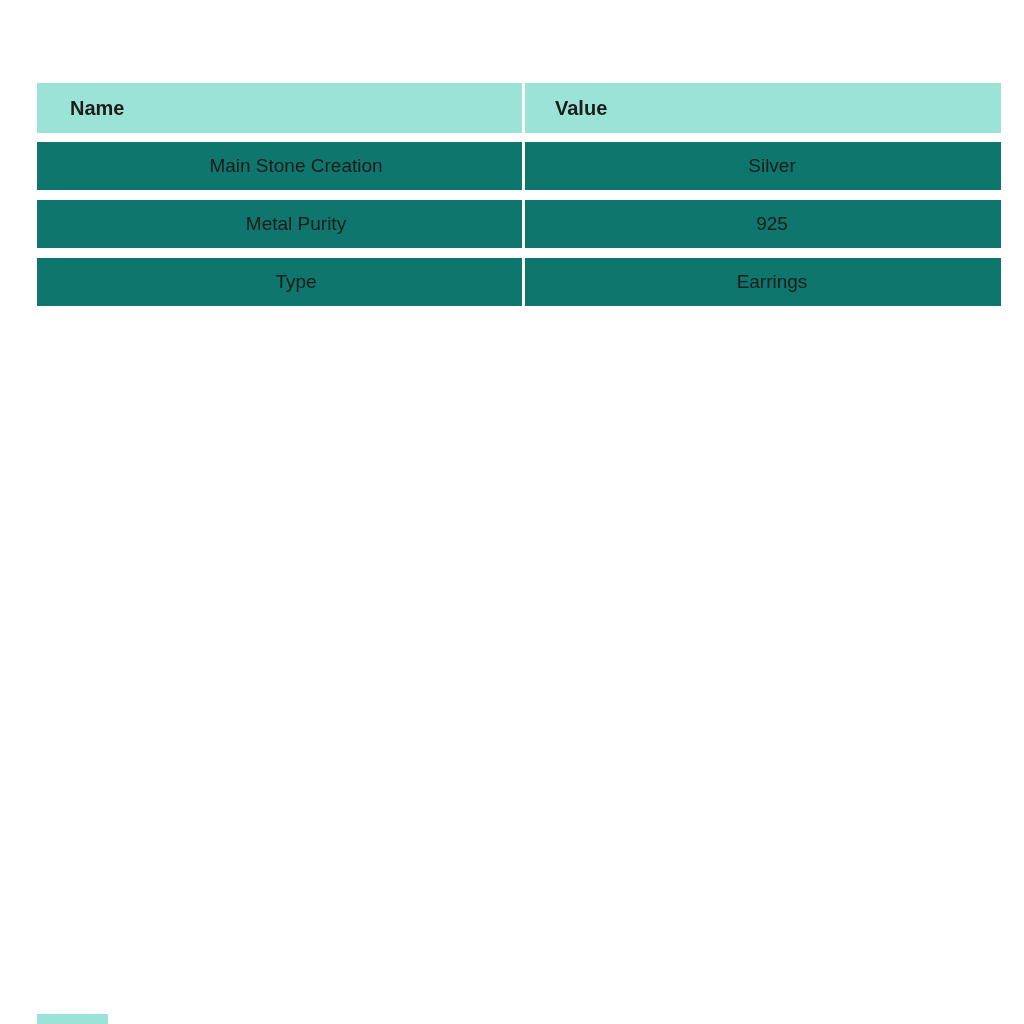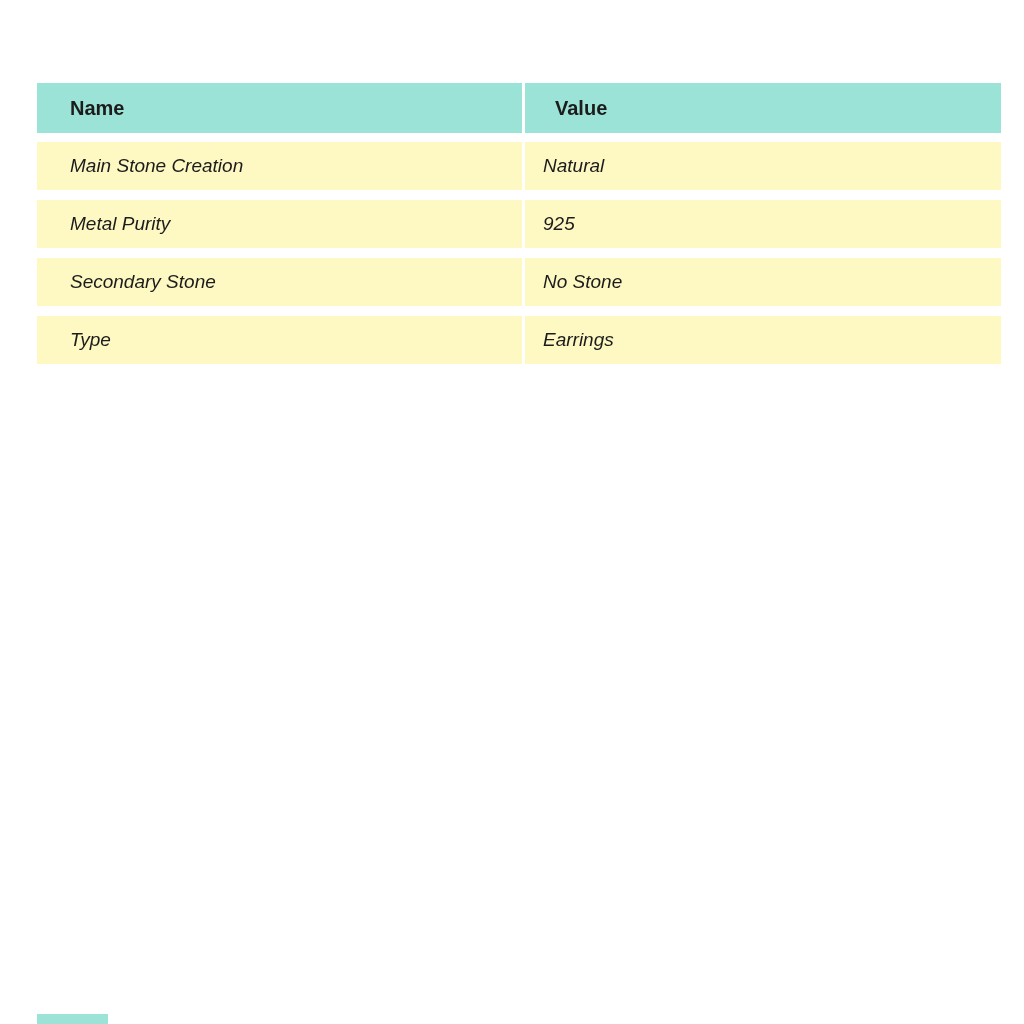--- a/index.html
+++ b/index.html
@@ -43,29 +43,28 @@
     text-align: left;
     vertical-align: middle;
     padding: 0 0 0 33px;
   }
   th:last-child { padding-left: 30px; }
   th:first-child { border-right: 3px solid #ffffff; }
   td {
     height: 48px;
     border-top: 5px solid #ffffff;
     border-bottom: 5px solid #ffffff;
-    background: #fef9c3;
+    background: #0f766e;
     background-clip: padding-box;
     font-size: 19px;
     font-weight: 400;
     color: var(--text-color);
-    text-align: left;
+    text-align: center;
     vertical-align: middle;
     padding: 0 0 0 33px;
-    font-style: italic;
   }
   td:last-child { padding-left: 18px; }
   td:first-child { border-right: 3px solid #ffffff; }
   tr.alt td { background: var(--row-alt-bg); background-clip: padding-box; }
   .next-table-fragment {
     position: absolute;
     left: 37px;
     top: 1014px;
     width: 71px;
     height: 10px;
@@ -84,29 +83,25 @@
       </colgroup>
     <thead>
       <tr>
         <th>Name</th>
         <th>Value</th>
       </tr>
     </thead>
     <tbody>
       <tr>
         <td>Main Stone Creation</td>
-        <td>Natural</td>
+        <td>Silver</td>
       </tr>
       <tr>
         <td>Metal Purity</td>
         <td>925</td>
-      </tr>
-      <tr>
-        <td>Secondary Stone</td>
-        <td>No Stone</td>
       </tr>
       <tr>
         <td>Type</td>
         <td>Earrings</td>
       </tr>
     </tbody>
   </table>
 
   <div class="next-table-fragment"></div>
 

